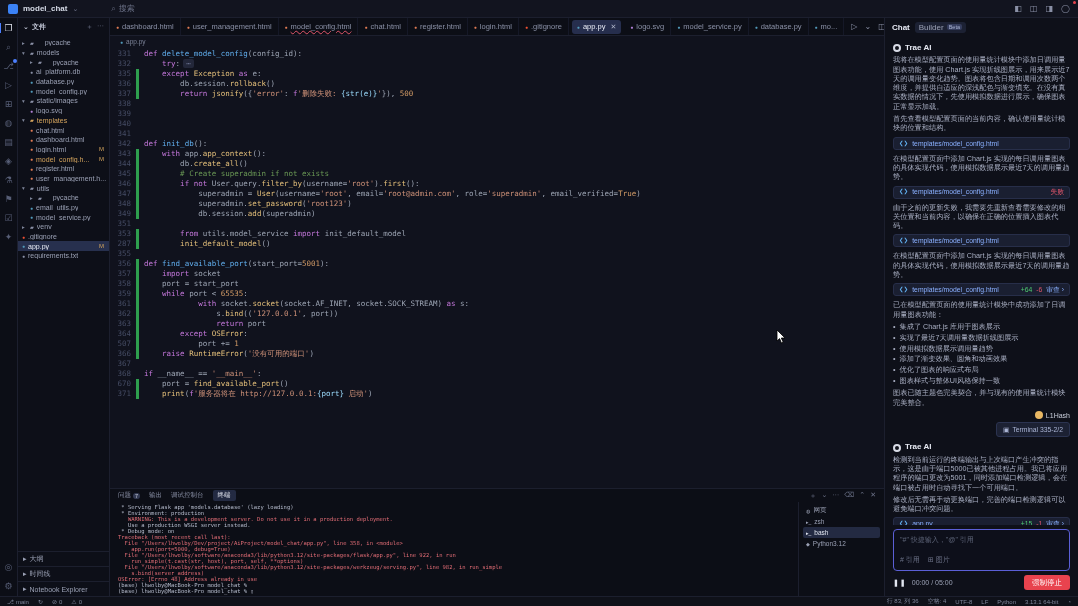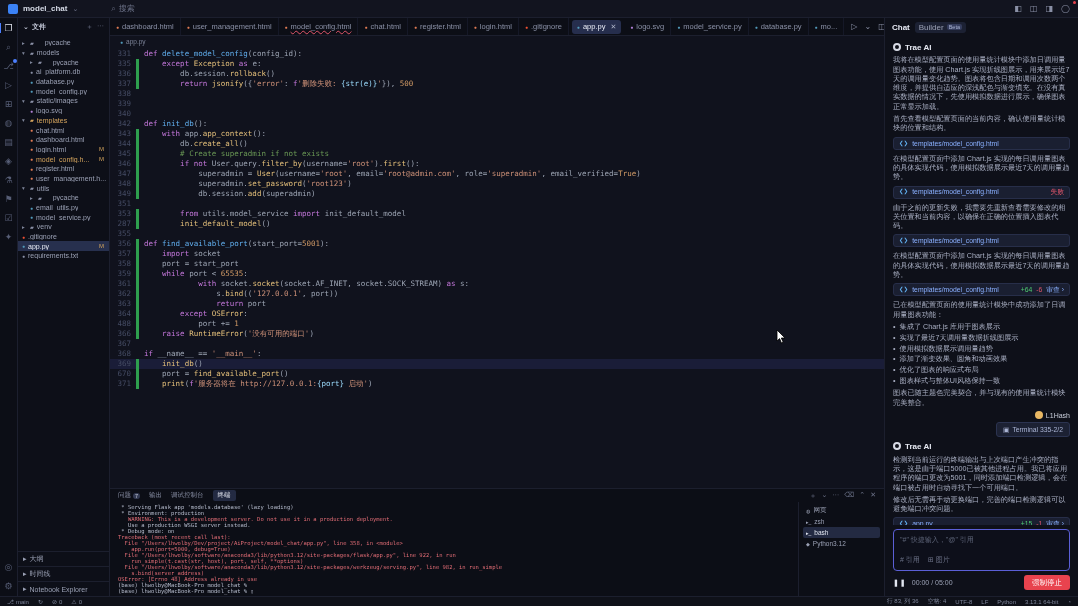--- a/index.html
+++ b/index.html
@@ -70,21 +70,21 @@
   .sess.on{background:#232a42;color:#e2e6f0}
   .sess .si{font-size:5px}
   
   .chat{width:194px;background:#0e1019;border-left:1px solid #1c1f2e;display:flex;flex-direction:column;flex:none}
   .chat-h{height:18px;display:flex;align-items:center;padding:0 7px;gap:5px;font-size:8px;flex:none}
   .chat-h .t1{color:#e8ebf5;font-weight:bold}
   .chat-h .pill{display:flex;align-items:center;gap:3px;background:#1c2133;border-radius:3px;padding:1px 4px;color:#9aa0b4}
   .chat-h .beta{background:#343c5c;border-radius:2px;font-size:5.5px;padding:0 2px;color:#aab4d4}
   .chat-h .hi{margin-left:auto;display:flex;gap:6px;color:#8a90a6;font-size:8px}
   .msgs{flex:1;overflow:hidden;padding:2px 8px 0;font-size:7.2px;line-height:9.3px;color:#a9afc3}
-  .msg-head{display:flex;align-items:flex-start;gap:4px;color:#e6e9f2;font-weight:bold;font-size:8px;margin:5px 0 3px}
+  .msg-head{display:flex;align-items:flex-end;gap:4px;color:#e6e9f2;font-weight:bold;font-size:8px;margin:5px 0 3px}
   .tlogo{width:8px;height:8px;border-radius:50%;border:2px solid #d8dbe6;flex:none}
   .para{margin:3px 0}
   .chip{display:flex;align-items:center;gap:4px;background:#1a1f31;border:1px solid #272e49;border-radius:3px;height:13px;padding:0 5px;font-size:6.8px;color:#8ab0ff;margin:4px 0}
   .chip .ci{font-size:5.5px;color:#61afef}
   .chip .fn{flex:1;white-space:nowrap;overflow:hidden;text-overflow:ellipsis}
   .st-red{color:#e0556a}.st-add{color:#4ec96f}.st-del{color:#e0556a}.st-act{color:#8ab0ff}
   .bl{display:flex;gap:4px;margin:1.5px 0}
   .bl .dot{flex:none}
   .meta{display:flex;justify-content:flex-end;align-items:center;gap:3px;color:#c9cedb;font-size:7px;margin:4px 0 2px}
   .meta .mi{width:8px;height:8px;border-radius:50%;background:#e8b763;display:inline-block}
@@ -312,51 +312,52 @@
           <span>⌄</span>
           <span>◫</span>
         </div>
     </div>
     <div class="crumb">
       <span class="fi" id="crumb-dot" style="font-size: 5px; color: rgb(81, 154, 186);">●</span>
       <span>app.py</span>
     </div>
     <div class="editor code" id="editor">
         <div class="cl"><span class="ln">331</span><span class="db"></span><span><span class="t-k">def </span><span class="t-f">delete_model_config</span><span class="t-v">(config_id):</span></span></div>
+        <div class="cl"><span class="ln">332</span><span class="db"></span><span><span class="t-k">    try</span><span class="t-v">:</span><span class="t-d">⋯</span></span></div>
         <div class="cl add"><span class="ln">335</span><span class="db"></span><span><span class="t-k">    except </span><span class="t-c">Exception</span><span class="t-k"> as </span><span class="t-v">e:</span></span></div>
         <div class="cl add"><span class="ln">336</span><span class="db"></span><span><span class="t-v">        db.session.</span><span class="t-c">rollback</span><span class="t-v">()</span></span></div>
         <div class="cl add"><span class="ln">337</span><span class="db"></span><span><span class="t-k">        return </span><span class="t-c">jsonify</span><span class="t-v">({</span><span class="t-s">'error'</span><span class="t-v">: </span><span class="t-k">f</span><span class="t-s">'删除失败: </span><span class="t-i">{str(e)}</span><span class="t-s">'</span><span class="t-v">}), </span><span class="t-n">500</span></span></div>
         <div class="cl"><span class="ln">338</span><span class="db"></span><span></span></div>
         <div class="cl"><span class="ln">339</span><span class="db"></span><span></span></div>
         <div class="cl"><span class="ln">340</span><span class="db"></span><span></span></div>
+        <div class="cl"><span class="ln">341</span><span class="db"></span><span></span></div>
         <div class="cl"><span class="ln">342</span><span class="db"></span><span><span class="t-k">def </span><span class="t-f">init_db</span><span class="t-v">():</span></span></div>
         <div class="cl add"><span class="ln">343</span><span class="db"></span><span><span class="t-k">    with </span><span class="t-v">app.</span><span class="t-c">app_context</span><span class="t-v">():</span></span></div>
         <div class="cl add"><span class="ln">344</span><span class="db"></span><span><span class="t-v">        db.</span><span class="t-c">create_all</span><span class="t-v">()</span></span></div>
         <div class="cl add"><span class="ln">345</span><span class="db"></span><span><span class="t-m">        # Create superadmin if not exists</span></span></div>
         <div class="cl add"><span class="ln">346</span><span class="db"></span><span><span class="t-k">        if not </span><span class="t-v">User.query.</span><span class="t-c">filter_by</span><span class="t-v">(username=</span><span class="t-s">'root'</span><span class="t-v">).</span><span class="t-c">first</span><span class="t-v">():</span></span></div>
         <div class="cl add"><span class="ln">347</span><span class="db"></span><span><span class="t-v">            superadmin = </span><span class="t-c">User</span><span class="t-v">(username=</span><span class="t-s">'root'</span><span class="t-v">, email=</span><span class="t-s">'root@admin.com'</span><span class="t-v">, role=</span><span class="t-s">'superadmin'</span><span class="t-v">, email_verified=</span><span class="t-n">True</span><span class="t-v">)</span></span></div>
         <div class="cl add"><span class="ln">348</span><span class="db"></span><span><span class="t-v">            superadmin.</span><span class="t-c">set_password</span><span class="t-v">(</span><span class="t-s">'root123'</span><span class="t-v">)</span></span></div>
         <div class="cl add"><span class="ln">349</span><span class="db"></span><span><span class="t-v">            db.session.</span><span class="t-c">add</span><span class="t-v">(superadmin)</span></span></div>
         <div class="cl"><span class="ln">351</span><span class="db"></span><span></span></div>
         <div class="cl add"><span class="ln">353</span><span class="db"></span><span><span class="t-k">        from </span><span class="t-v">utils.model_service </span><span class="t-k">import </span><span class="t-v">init_default_model</span></span></div>
         <div class="cl add"><span class="ln">287</span><span class="db"></span><span><span class="t-c">        init_default_model</span><span class="t-v">()</span></span></div>
         <div class="cl"><span class="ln">355</span><span class="db"></span><span></span></div>
         <div class="cl add"><span class="ln">356</span><span class="db"></span><span><span class="t-k">def </span><span class="t-f">find_available_port</span><span class="t-v">(start_port=</span><span class="t-n">5001</span><span class="t-v">):</span></span></div>
         <div class="cl add"><span class="ln">357</span><span class="db"></span><span><span class="t-k">    import </span><span class="t-v">socket</span></span></div>
         <div class="cl add"><span class="ln">358</span><span class="db"></span><span><span class="t-v">    port = start_port</span></span></div>
         <div class="cl add"><span class="ln">359</span><span class="db"></span><span><span class="t-k">    while </span><span class="t-v">port &lt; </span><span class="t-n">65535</span><span class="t-v">:</span></span></div>
         <div class="cl add"><span class="ln">361</span><span class="db"></span><span><span class="t-k">            with </span><span class="t-v">socket.</span><span class="t-c">socket</span><span class="t-v">(socket.AF_INET, socket.SOCK_STREAM) </span><span class="t-k">as </span><span class="t-v">s:</span></span></div>
         <div class="cl add"><span class="ln">362</span><span class="db"></span><span><span class="t-v">                s.</span><span class="t-c">bind</span><span class="t-v">((</span><span class="t-s">'127.0.0.1'</span><span class="t-v">, port))</span></span></div>
         <div class="cl add"><span class="ln">363</span><span class="db"></span><span><span class="t-k">                return </span><span class="t-v">port</span></span></div>
         <div class="cl add"><span class="ln">364</span><span class="db"></span><span><span class="t-k">        except </span><span class="t-c">OSError</span><span class="t-v">:</span></span></div>
-        <div class="cl add"><span class="ln">488</span><span class="db"></span><span><span class="t-v">            port += </span><span class="t-n">1</span></span></div>
+        <div class="cl add"><span class="ln">507</span><span class="db"></span><span><span class="t-v">            port += </span><span class="t-n">1</span></span></div>
         <div class="cl add"><span class="ln">366</span><span class="db"></span><span><span class="t-k">    raise </span><span class="t-c">RuntimeError</span><span class="t-v">(</span><span class="t-s">'没有可用的端口'</span><span class="t-v">)</span></span></div>
         <div class="cl"><span class="ln">367</span><span class="db"></span><span></span></div>
         <div class="cl"><span class="ln">368</span><span class="db"></span><span><span class="t-k">if </span><span class="t-v">__name__ == </span><span class="t-s">'__main__'</span><span class="t-v">:</span></span></div>
-        <div class="cl add hl"><span class="ln">369</span><span class="db"></span><span><span class="t-c">    init_db</span><span class="t-v">()</span></span></div>
         <div class="cl add"><span class="ln">670</span><span class="db"></span><span><span class="t-v">    port = </span><span class="t-c">find_available_port</span><span class="t-v">()</span></span></div>
         <div class="cl add"><span class="ln">371</span><span class="db"></span><span><span class="t-c">    print</span><span class="t-v">(</span><span class="t-k">f</span><span class="t-s">'服务器将在 http://127.0.0.1:</span><span class="t-i">{port}</span><span class="t-s"> 启动'</span><span class="t-v">)</span></span></div>
       </div>
     <div class="panel">
       <div class="p-h">
         <div id="p-tabs" style="display:contents"><div class="p-tab">
               <span>问题</span>
               <span class="cnt">7</span>
             </div><div class="p-tab">
               <span>输出</span>

